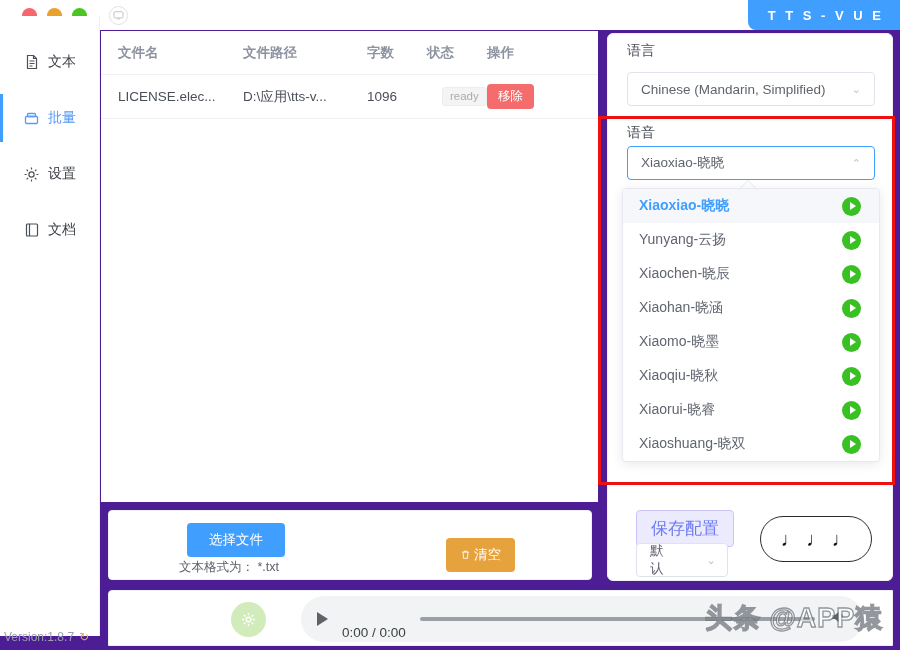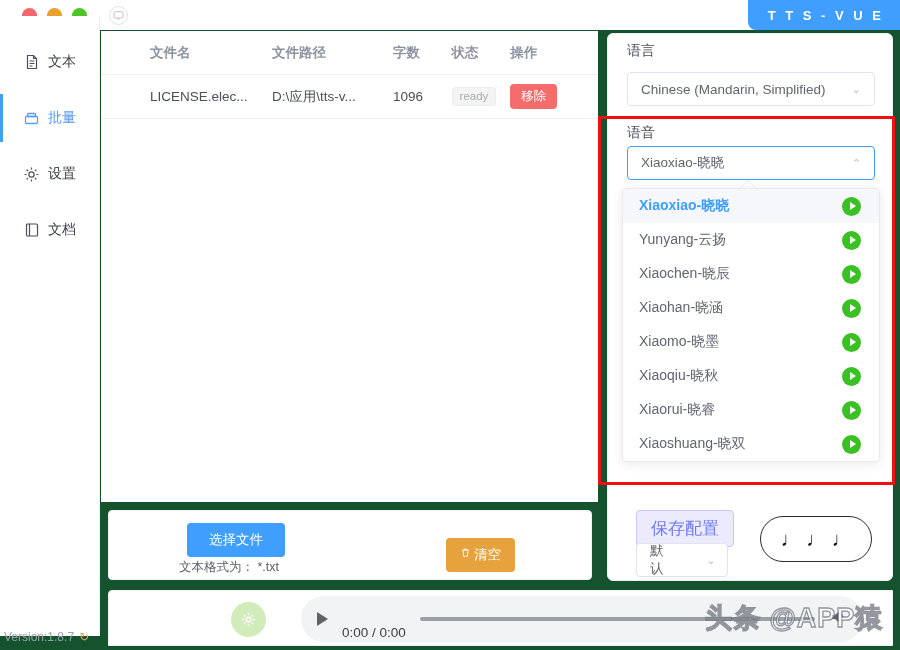--- a/index.html
+++ b/index.html
@@ -3,21 +3,21 @@
 <meta charset="utf-8">
 <style>
   * { box-sizing: border-box; margin: 0; padding: 0; }
   html, body {
     width: 900px; height: 650px;
     font-family: "Liberation Sans", "DejaVu Sans", sans-serif;
     background: #ffffff; overflow: hidden;
   }
   #app {
     position: relative; width: 900px; height: 650px;
-    background: #14532d; overflow: hidden;
+    background: #4c1d95; overflow: hidden;
   }
 
   
   .titlebar {
     position: absolute; left: 0; top: 0; width: 900px; height: 30px;
     background: #ffffff; display: flex; align-items: center;
   }
   .traffic { display: flex; align-items: center; gap: 10px; margin-left: 22px; }
   .dot { width: 15px; height: 15px; border-radius: 50%; }
   .dot.red { background: #f8666d; }
@@ -63,29 +63,29 @@
     display: flex; align-items: center; height: 44px;
     border-bottom: 1px solid #eef0f3;
     color: #8d93a1; font-size: 13.5px; font-weight: bold;
     padding-left: 17px;
   }
   .trow {
     display: flex; align-items: center; height: 44px;
     border-bottom: 1px solid #eef0f3;
     color: #4a4f58; font-size: 13.5px; padding-left: 17px;
   }
-  .c-name { width: 125px; overflow: hidden; white-space: nowrap; margin-left: 32px; }
+  .c-name { width: 125px; overflow: hidden; white-space: nowrap; }
   .c-path { width: 124px; overflow: hidden; white-space: nowrap; }
   .c-count { width: 60px; }
   .c-state { width: 60px; }
   .c-act   { width: 90px; }
   .tag-ready {
     display: inline-block; background: #f4f4f5; color: #a9abb2;
     border: 1px solid #ededf0; border-radius: 3px;
-    font-size: 11.5px; padding: 3px 7px; line-height: 1;
+    font-size: 11.5px; padding: 3px 7px; line-height: 1; margin-left: 15px;
   }
   .btn-remove {
     display: inline-block; background: #f56c6c; color: #fff;
     border: none; border-radius: 4px; font-size: 12.5px;
     padding: 6px 11px; line-height: 1; cursor: pointer;
   }
 
   
   .file-bar {
     position: absolute; left: 108px; top: 510px; width: 484px; height: 70px;
@@ -94,21 +94,21 @@
   .btn-choose {
     position: absolute; left: 78px; top: 12px;
     background: #409EFF; color: #fff; border: none; border-radius: 4px;
     font-size: 13.5px; padding: 8px 22px; cursor: pointer;
   }
   .hint { position: absolute; left: 70px; top: 48px; font-size: 12.5px; color: #5b6069; }
   .btn-clear {
     position: absolute; left: 337px; top: 27px;
     background: #e6a23c; color: #fff; border: none; border-radius: 4px;
     font-size: 13.5px; padding: 8px 14px; cursor: pointer;
-    display: flex; gap: 3px;
+    display: flex; align-items: center; gap: 3px;
   }
 
   
   .side-panel {
     position: absolute; left: 607px; top: 33px; width: 286px; height: 548px;
     background: #ffffff; border: 1px solid #eceff3; border-radius: 6px;
   }
   .field-label { font-size: 14px; color: #4a4f58; }
   .select-box {
     height: 34px; border: 1px solid #e0e3e9; border-radius: 4px;

